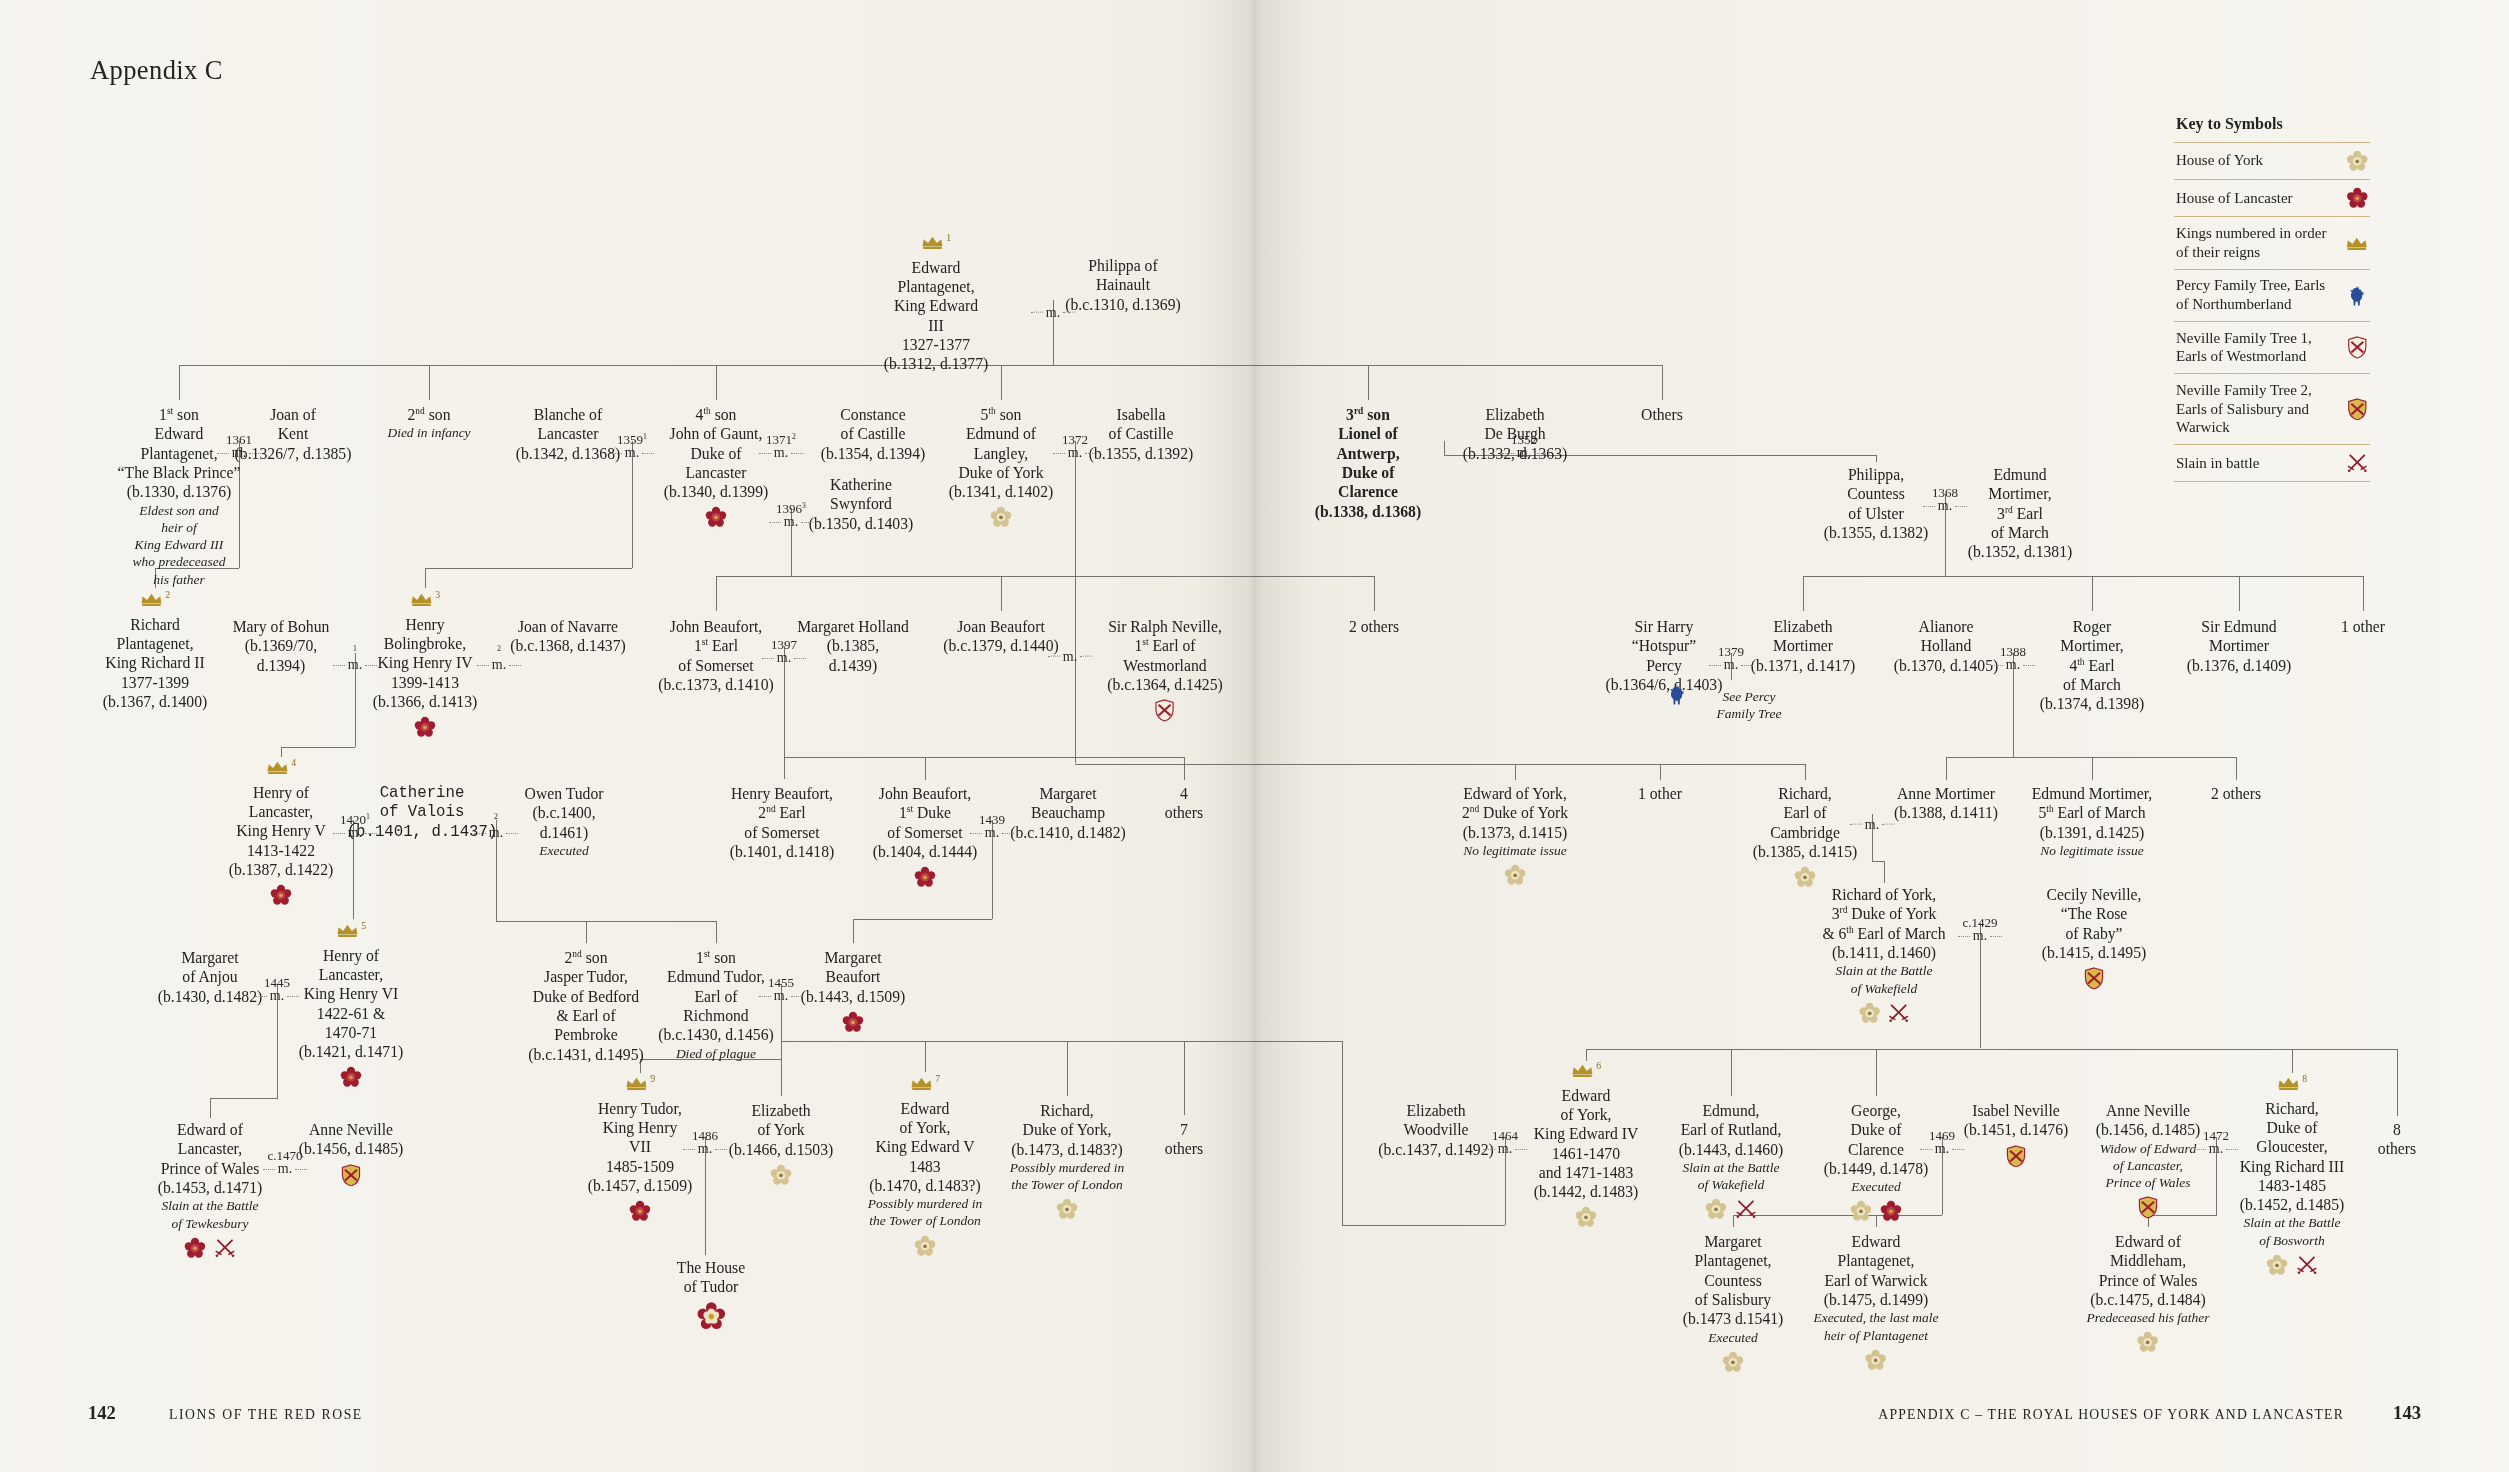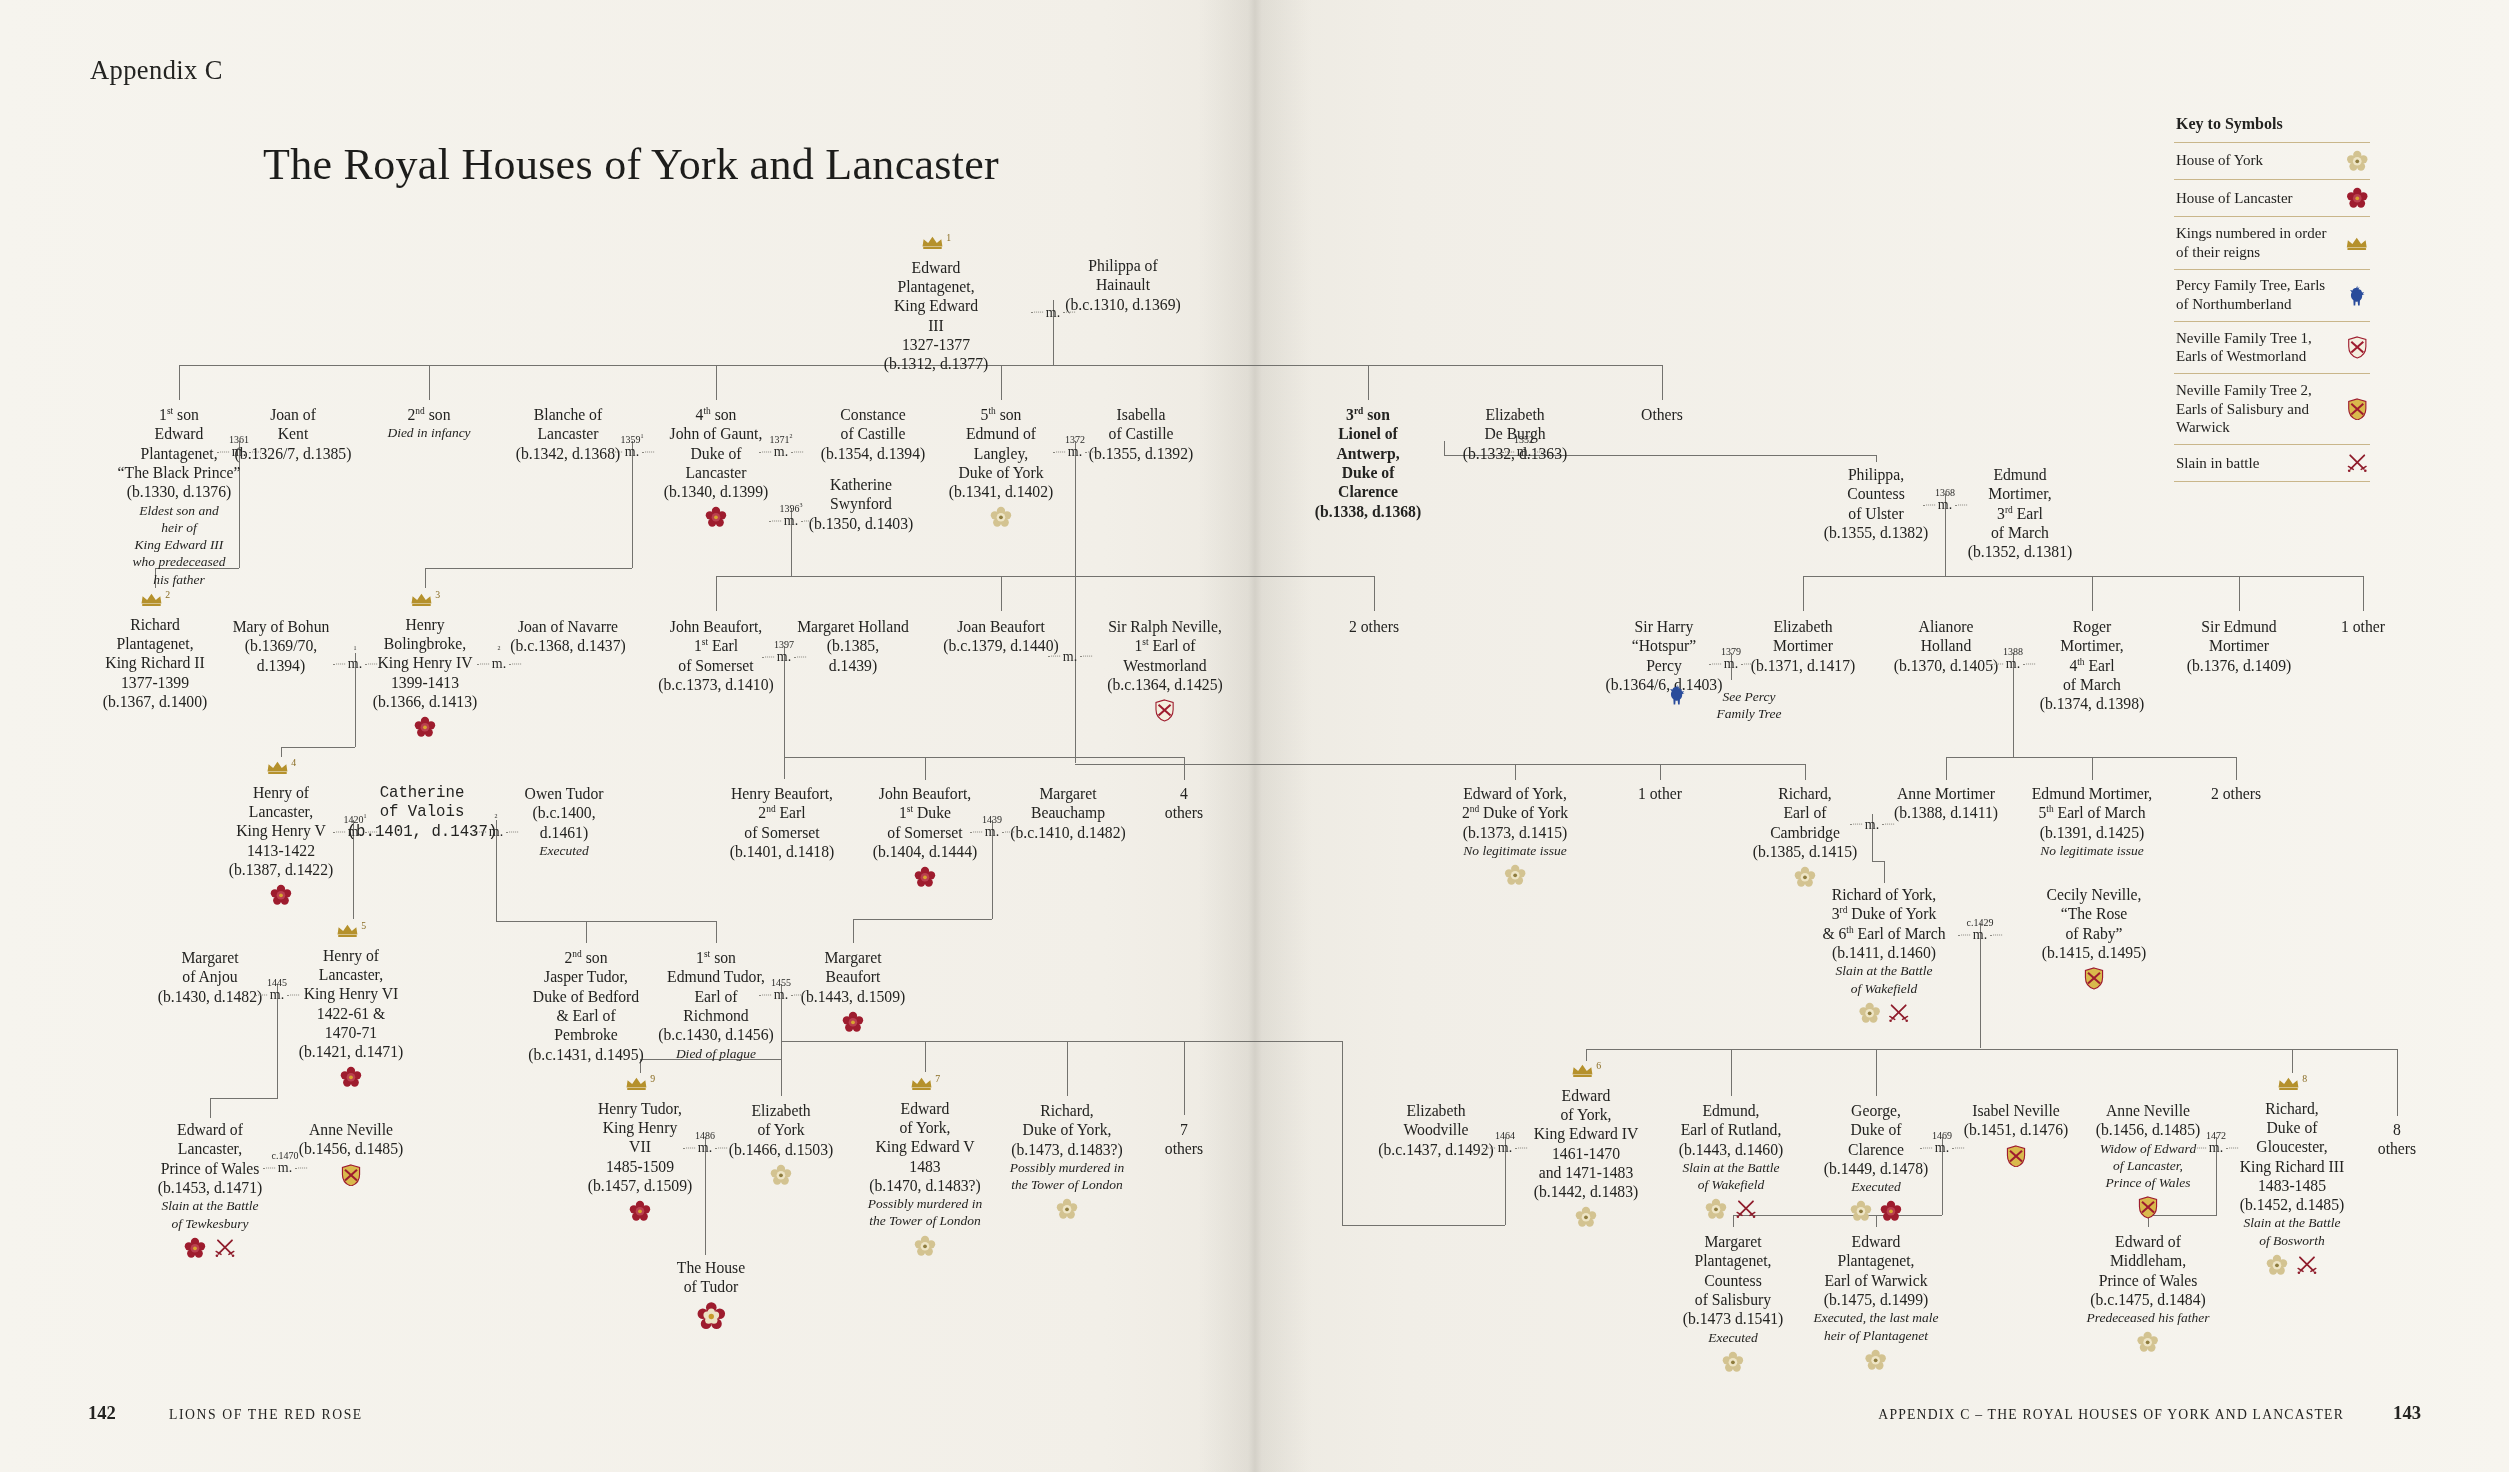--- a/index.html
+++ b/index.html
@@ -18,41 +18,40 @@
   .seg{position:absolute;background:#73726e;}
   .node{position:absolute;transform:translateX(-50%);text-align:center;font-size:15.7px;line-height:1.23;width:max-content;max-width:225px;}
   .ln{white-space:nowrap;}
   .ln sup,.mtop sup{font-size:60%;vertical-align:super;line-height:0;}
   .it{font-style:italic;font-size:13.5px;line-height:1.28;}
   .irow{display:flex;justify-content:center;gap:6.9px;margin-top:4.9px;}
   .tic svg,.kic svg{display:block;}
   .crown{display:flex;justify-content:center;align-items:flex-start;gap:2px;height:20.6px;margin-bottom:2px;}
   .cnum{font-style:normal;font-size:9.8px;color:#8a6d24;transform:translateY(-2.9px);}
   .marr{position:absolute;transform:translate(-50%,-50%);text-align:center;color:#2a2a28;z-index:2;}
-  .mtop{display:block;font-size:10px;line-height:1;min-height:9.8px;margin-top:39px;}
+  .mtop{display:block;font-size:13px;line-height:1;min-height:9.8px;margin-top:39px;}
   .mrow{display:flex;align-items:center;justify-content:center;gap:2.9px;font-size:14px;line-height:1;}
   .dl{width:11.8px;border-top:1.6px dotted #88867e;height:0;}
   .flic{position:absolute;}
   
   .key{position:absolute;left:2174px;top:110px;width:196px;font-size:15px;line-height:1.25;}
   .ktitle{font-weight:bold;font-size:16px;padding:3.9px 2px 7.8px;border-bottom:1px solid #c9b68a;}
   .krow{display:flex;align-items:center;justify-content:space-between;gap:9.8px;padding:6.9px 2px;border-bottom:1px solid #c9b68a;}
   .klab{flex:1;text-align:left;}
   
   .pg-left{position:absolute;left:88px;top:1402px;font-weight:bold;font-size:18.6px;}
   .book{position:absolute;left:169px;top:1407px;font-size:13.7px;letter-spacing:1.6px;}
   .chap{position:absolute;right:165px;top:1407px;font-size:13.7px;letter-spacing:1.2px;}
   .pg-right{position:absolute;right:88px;top:1402px;font-weight:bold;font-size:18.6px;}
 </style>
 </head>
 <body>
 
 <div id="stage">
   <div class="appendix">Appendix C</div>
-  <div class="title">The Royal Houses of York and Lancaster</div>
 
   <div class="key">
     <div class="ktitle">Key to Symbols</div>
     <div id="key-rows">
         <div class="krow">
           <span class="klab">House of York</span>
           <span class="kic">
             <svg width="22.5" height="22.5" viewBox="0 0 24 24">
               <g fill="#d3c391">
                 <circle cx="12" cy="5.2" r="4.4"></circle>

